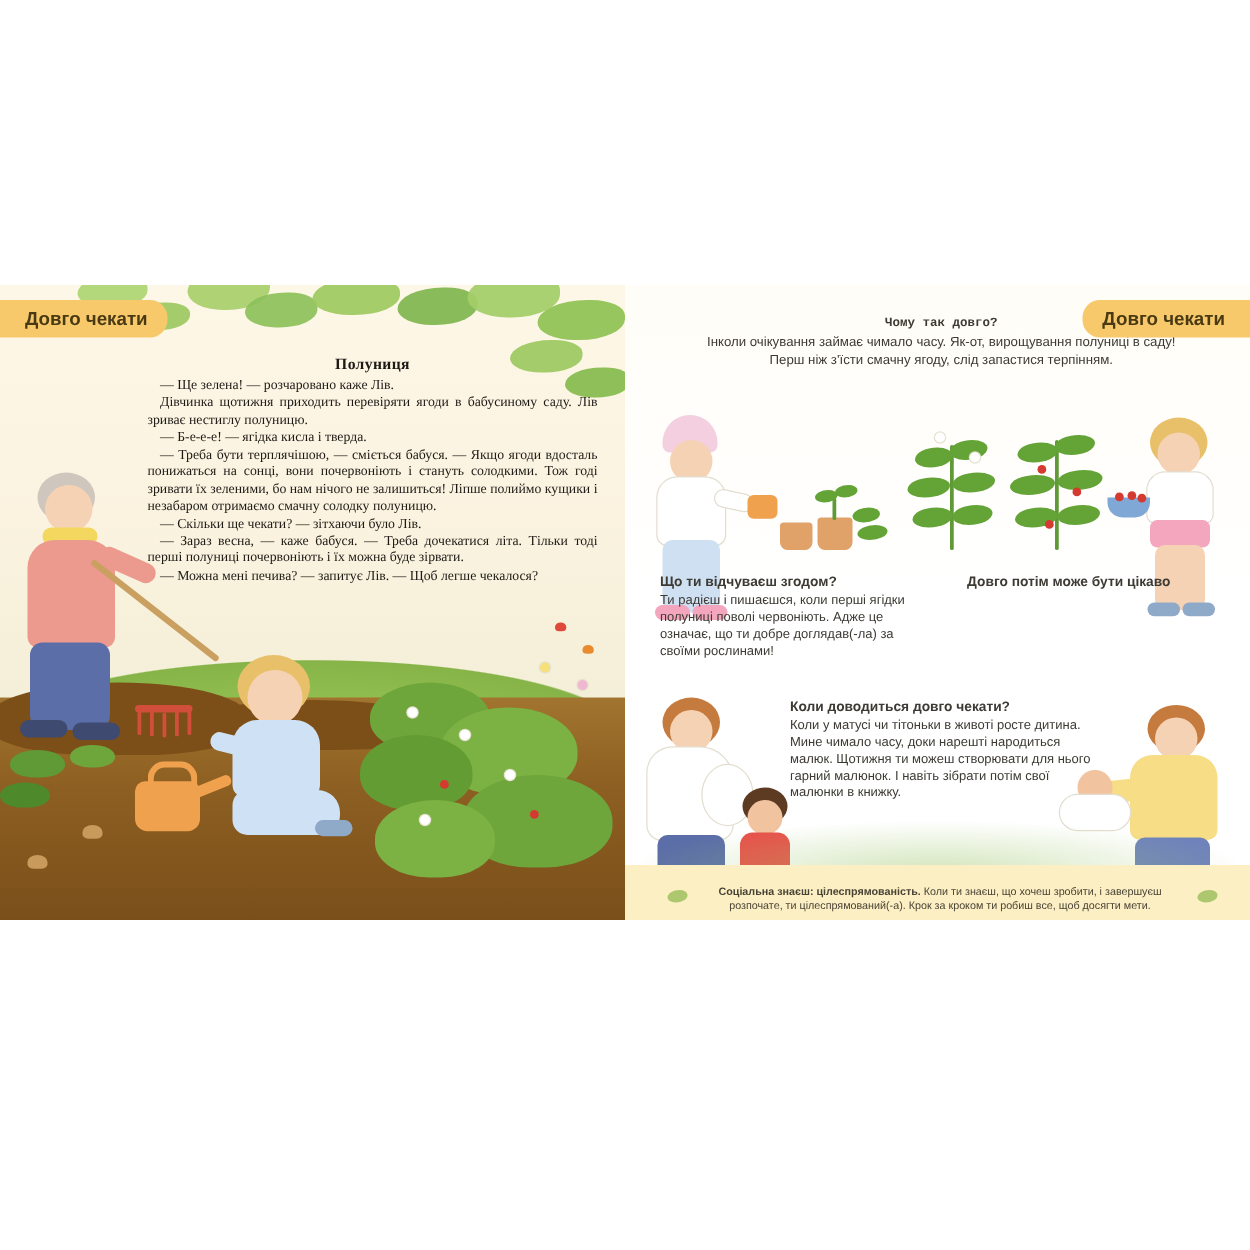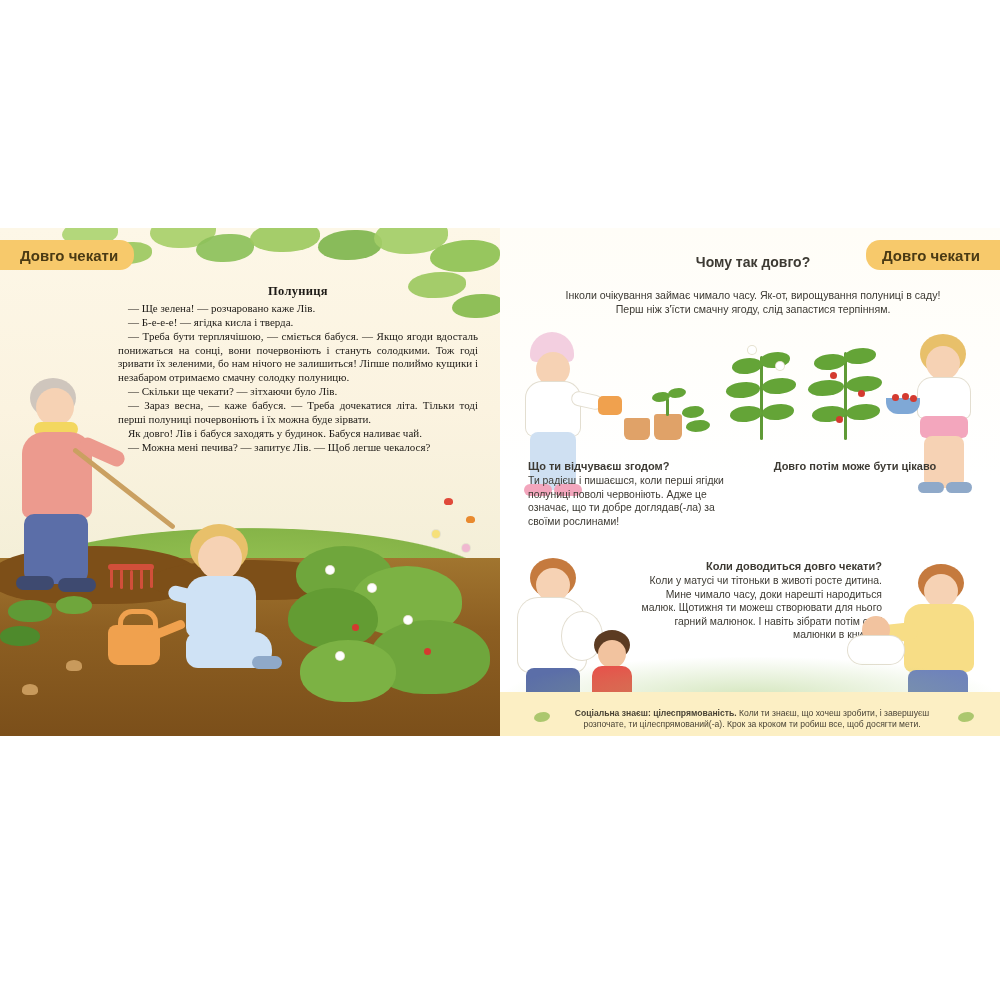--- a/index.html
+++ b/index.html
@@ -186,25 +186,25 @@
   .r-top-tint {
     position: absolute; left: 0; top: 0; width: 500px; height: 250px;
     background: linear-gradient(#fffdf7, #ffffff);
   }
   .r-intro {
     position: absolute;
     left: 58px; top: 26px; width: 390px;
     text-align: center;
   }
   .r-intro .q {
-    font-family: Liberation Sans, sans-serif;
+    font-family: Liberation Mono, monospace;
     font-weight: bold;
-    font-size: 14px;
+    font-size: 10px;
     color: #3d3a33;
-    margin-bottom: 18px;
+    margin-bottom: 2px;
   }
   .r-intro .t {
     font-family: "Liberation Sans", sans-serif;
     font-size: 10.6px;
     line-height: 14px;
     color: #3d3a33;
   }
   .col-head {
     font-family: "Liberation Sans", sans-serif;
     font-weight: bold;
@@ -214,21 +214,21 @@
   }
   .col-text {
     font-family: "Liberation Sans", sans-serif;
     font-size: 10.4px;
     line-height: 13.6px;
     color: #3d3a33;
   }
   .col-a { position: absolute; left: 28px; top: 232px; width: 200px; }
   .col-b { position: absolute; left: 240px; top: 232px; width: 230px; text-align: center; }
   .col-b .col-head { text-align: center; }
-  .col-c { position: absolute; left: 132px; top: 332px; width: 250px; text-align: right; }
+  .col-c { position: absolute; left: 132px; top: 332px; width: 250px; text-align: left; }
   .pot { position: absolute; background: #e0a268; border-radius: 3px 3px 6px 6px; }
   .stem { position: absolute; width: 3px; background: #5f9a36; border-radius: 2px; }
   .leafy {
     position: absolute;
     background: #64a437;
     border-radius: 60% 40% 60% 40%;
   }
 
   .callout {
     position: absolute;
@@ -298,25 +298,25 @@
     <div class="leaf-cluster" style="left:104px;top:14px;width:48px;height:22px;background:#9cc85f;"></div>
     <div class="leaf-cluster" style="left:62px;top:-8px;width:56px;height:26px;background:#add472;"></div>
 
     <div class="banner left-banner">
       <span class="banner-title">Довго чекати</span>
     </div>
 
     <div class="text-block">
       <div class="story-title">Полуниця</div>
       <p class="story-p">— Ще зелена! — розчаровано каже Лів.</p>
+      <p class="story-p">Дівчинка щотижня приходить перевіряти ягоди в бабусиному саду. Лів зриває нестиглу полуницю.</p>
       <p class="story-p">— Б-е-е-е! — ягідка кисла і тверда.</p>
       <p class="story-p">— Треба бути терплячішою, — сміється бабуся. — Якщо ягоди вдосталь понижаться на сонці, вони почервоніють і стануть солодкими. Тож годі зривати їх зеленими, бо нам нічого не залишиться! Ліпше полиймо кущики і незабаром отримаємо смачну солодку полуницю.</p>
       <p class="story-p">— Скільки ще чекати? — зітхаючи було Лів.</p>
       <p class="story-p">— Зараз весна, — каже бабуся. — Треба дочекатися літа. Тільки тоді перші полуниці почервоніють і їх можна буде зірвати.</p>
-      <p class="story-p">Як довго! Лів і бабуся заходять у будинок. Бабуся наливає чай.</p>
       <p class="story-p">— Можна мені печива? — запитує Лів. — Щоб легше чекалося?</p>
     </div>
 
     <div class="l-grass"></div>
     <div class="l-ground"></div>
     <div class="soil-mound" style="left:-10px;top:318px;width:210px;height:58px;"></div>
     <div class="soil-mound" style="left:150px;top:332px;width:200px;height:40px;"></div>
 
     <div class="blob round hair-grey" style="left:30px;top:150px;width:46px;height:40px;"></div>
     <div class="blob round skin" style="left:36px;top:160px;width:38px;height:38px;"></div>

